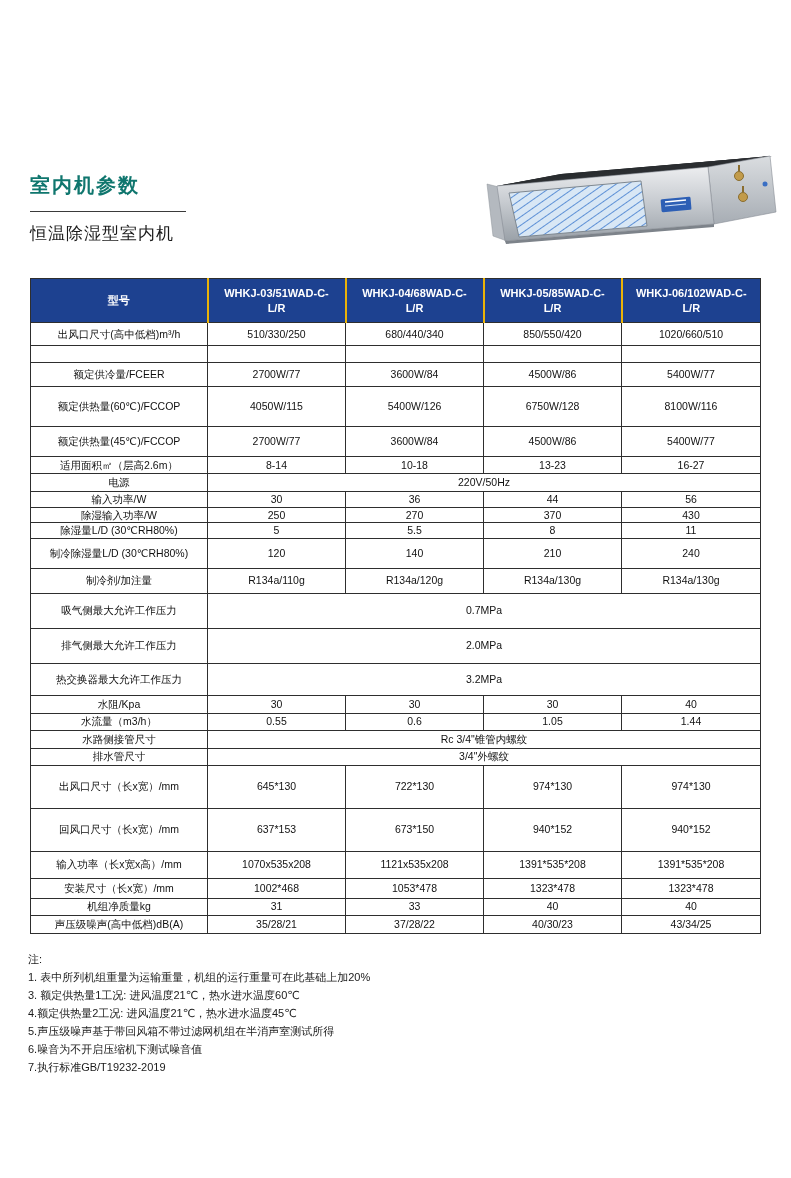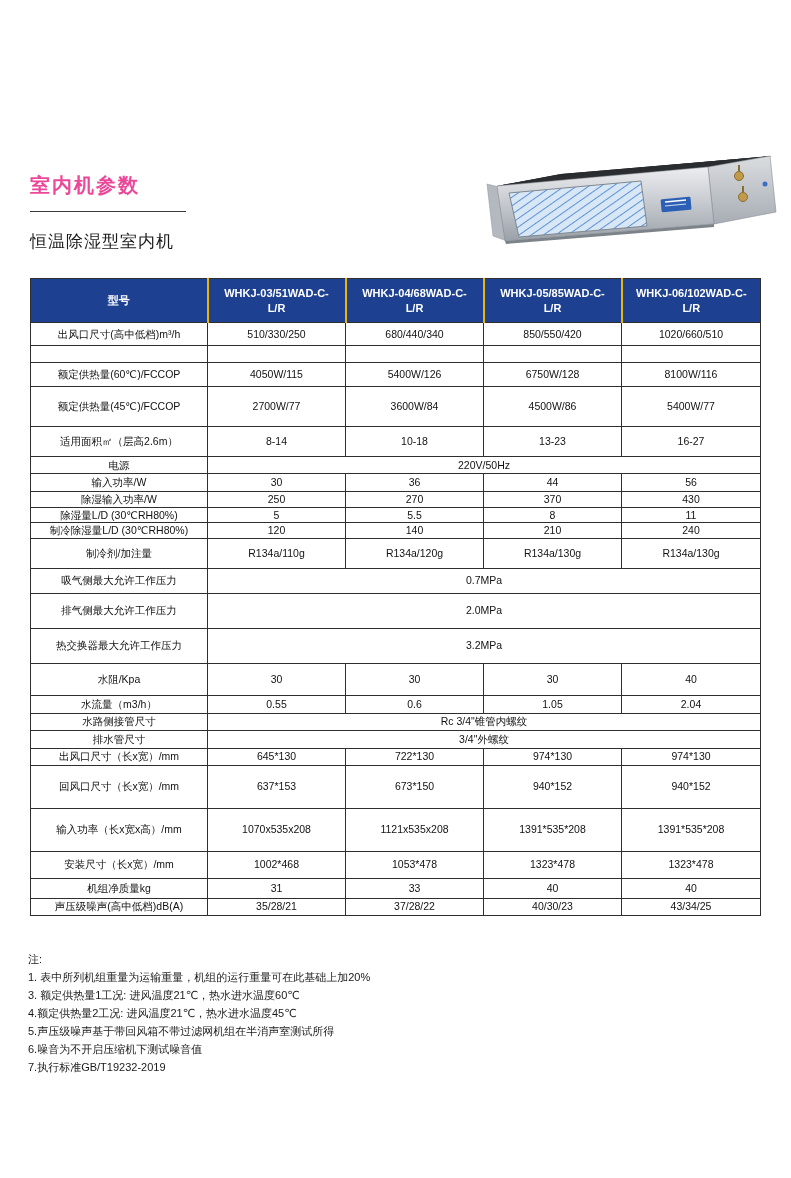--- a/index.html
+++ b/index.html
@@ -1,25 +1,25 @@
 <!DOCTYPE html>
 <html><head>
 <meta charset="utf-8">
 <style>
   * { margin:0; padding:0; box-sizing:border-box; }
   html,body { background:#fff; }
   body { font-family:"Liberation Sans","DejaVu Sans",sans-serif; }
   .page { position:relative; width:791px; height:1178px; background:#ffffff; overflow:hidden; }
 
   .title { position:absolute; left:30px; top:172px; font-size:20px; font-weight:bold;
-           color:#ec4899; letter-spacing:2px; }
+           color:#0f766e; letter-spacing:2px; }
   .title-underline { position:absolute; left:30px; top:211px; width:156px; height:1px;
            background:#3a3a3a; }
   .subtitle { position:absolute; left:30px; top:222px; font-size:17px; color:#1a1a1a;
-           letter-spacing:1px; font-weight:500;margin-top:8px; }
+           letter-spacing:1px; font-weight:500; }
 
   .product { position:absolute; left:483px; top:140px; width:305px; height:110px; }
 
   table.spec { position:absolute; left:30px; top:278px; width:730px;
            border-collapse:collapse; table-layout:fixed; font-size:10.5px; color:#111; }
   table.spec th, table.spec td { text-align:center; vertical-align:middle; padding:1px 2px; }
   thead tr { height:44px;padding-left:8px; }
   thead th { background:#1d4190; color:#ffffff; font-weight:bold; font-size:11px;
            white-space:pre-line; line-height:1.35; border-left:2px solid #eab308; }
   thead th:first-child { border-left:none; }
@@ -133,20 +133,27 @@
           <td>1020/660/510</td>
         </tr>
         <tr>
           <td></td>
           <td></td>
           <td></td>
           <td></td>
           <td></td>
         </tr>
         <tr>
+          <td>额定供冷量/FCEER</td>
+          <td>2700W/77</td>
+          <td>3600W/84</td>
+          <td>4500W/86</td>
+          <td>5400W/77</td>
+        </tr>
+        <tr>
           <td>额定供热量(60℃)/FCCOP</td>
           <td>4050W/115</td>
           <td>5400W/126</td>
           <td>6750W/128</td>
           <td>8100W/116</td>
         </tr>
         <tr>
           <td>额定供热量(45℃)/FCCOP</td>
           <td>2700W/77</td>
           <td>3600W/84</td>
@@ -216,21 +223,21 @@
           <td>30</td>
           <td>30</td>
           <td>30</td>
           <td>40</td>
         </tr>
         <tr>
           <td>水流量（m3/h）</td>
           <td>0.55</td>
           <td>0.6</td>
           <td>1.05</td>
-          <td>2.04</td>
+          <td>1.44</td>
         </tr>
         <tr>
           <td>水路侧接管尺寸</td>
           <td colspan="4">Rc 3/4"锥管内螺纹</td>
         </tr>
         <tr>
           <td>排水管尺寸</td>
           <td colspan="4">3/4"外螺纹</td>
         </tr>
         <tr>

